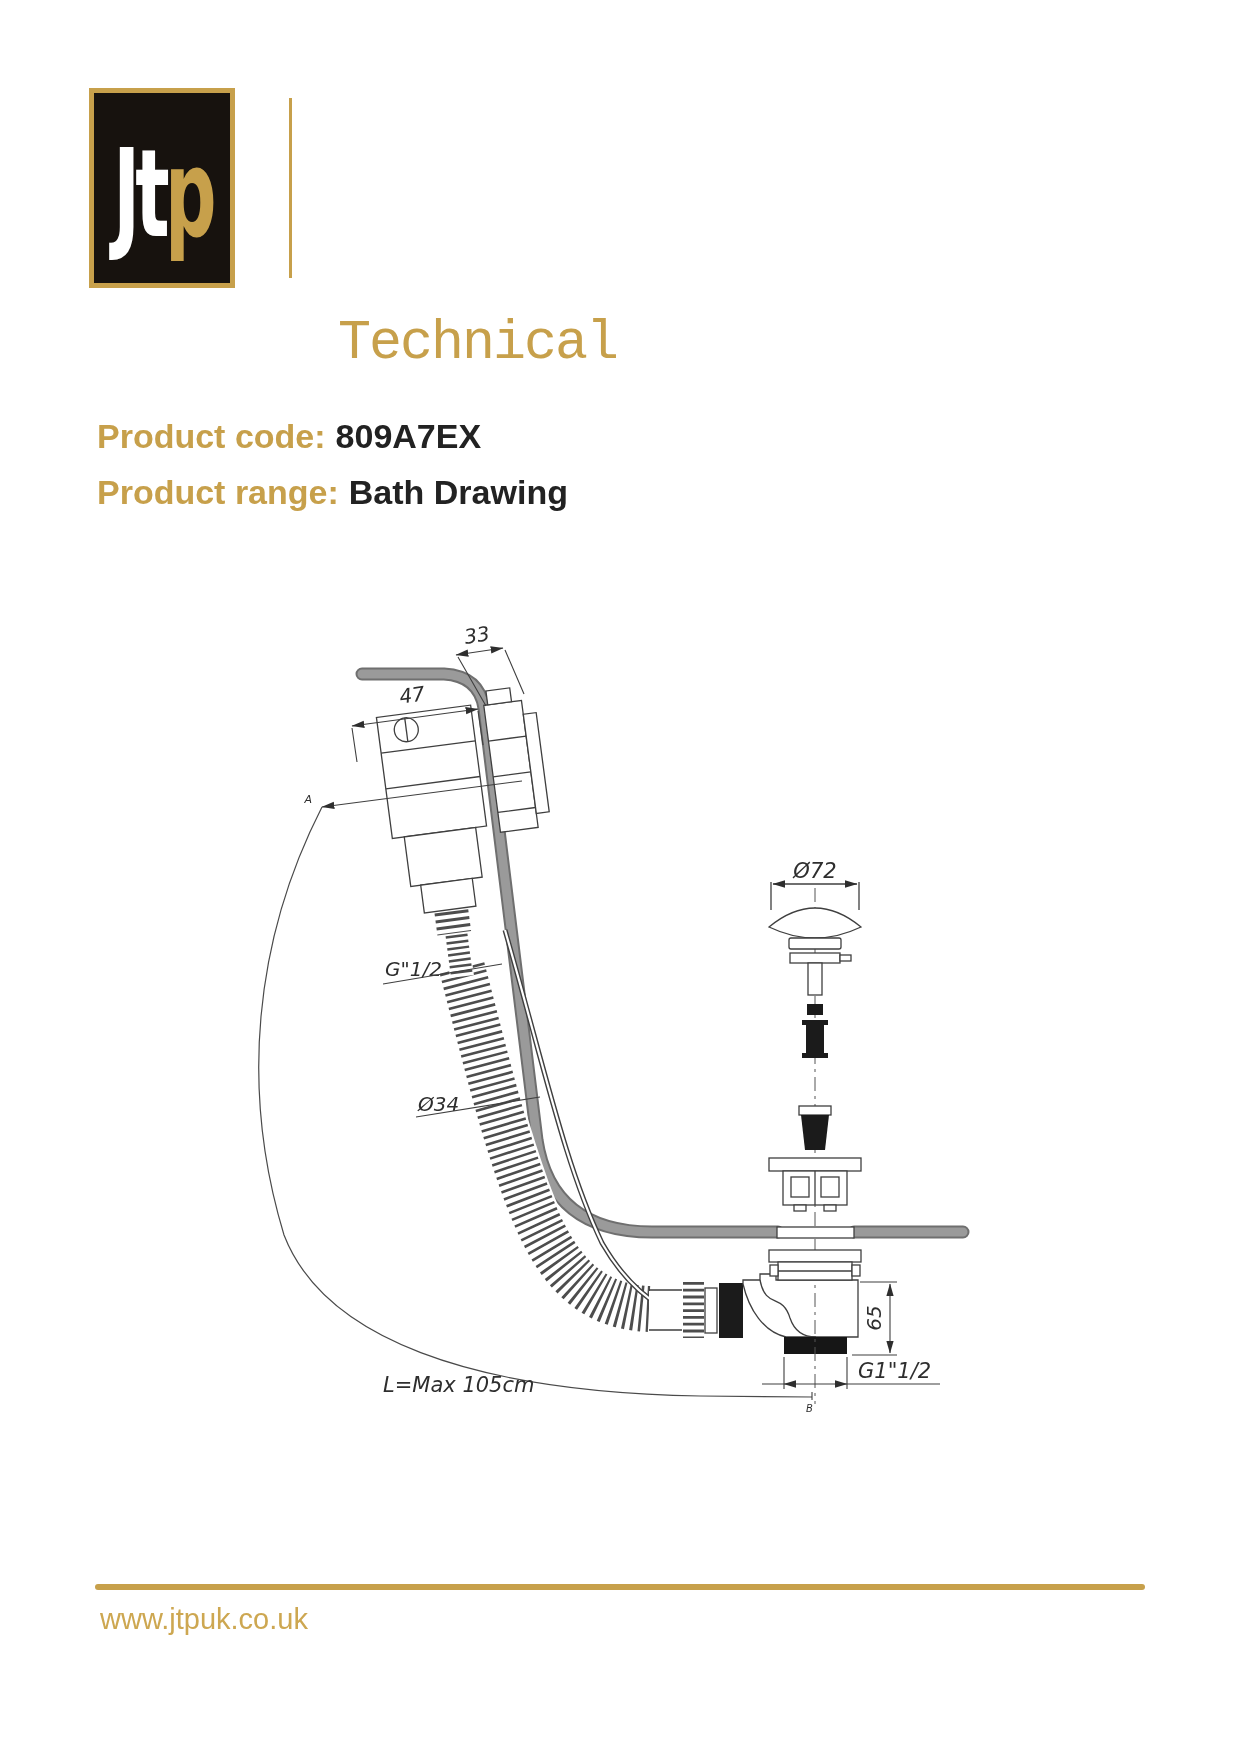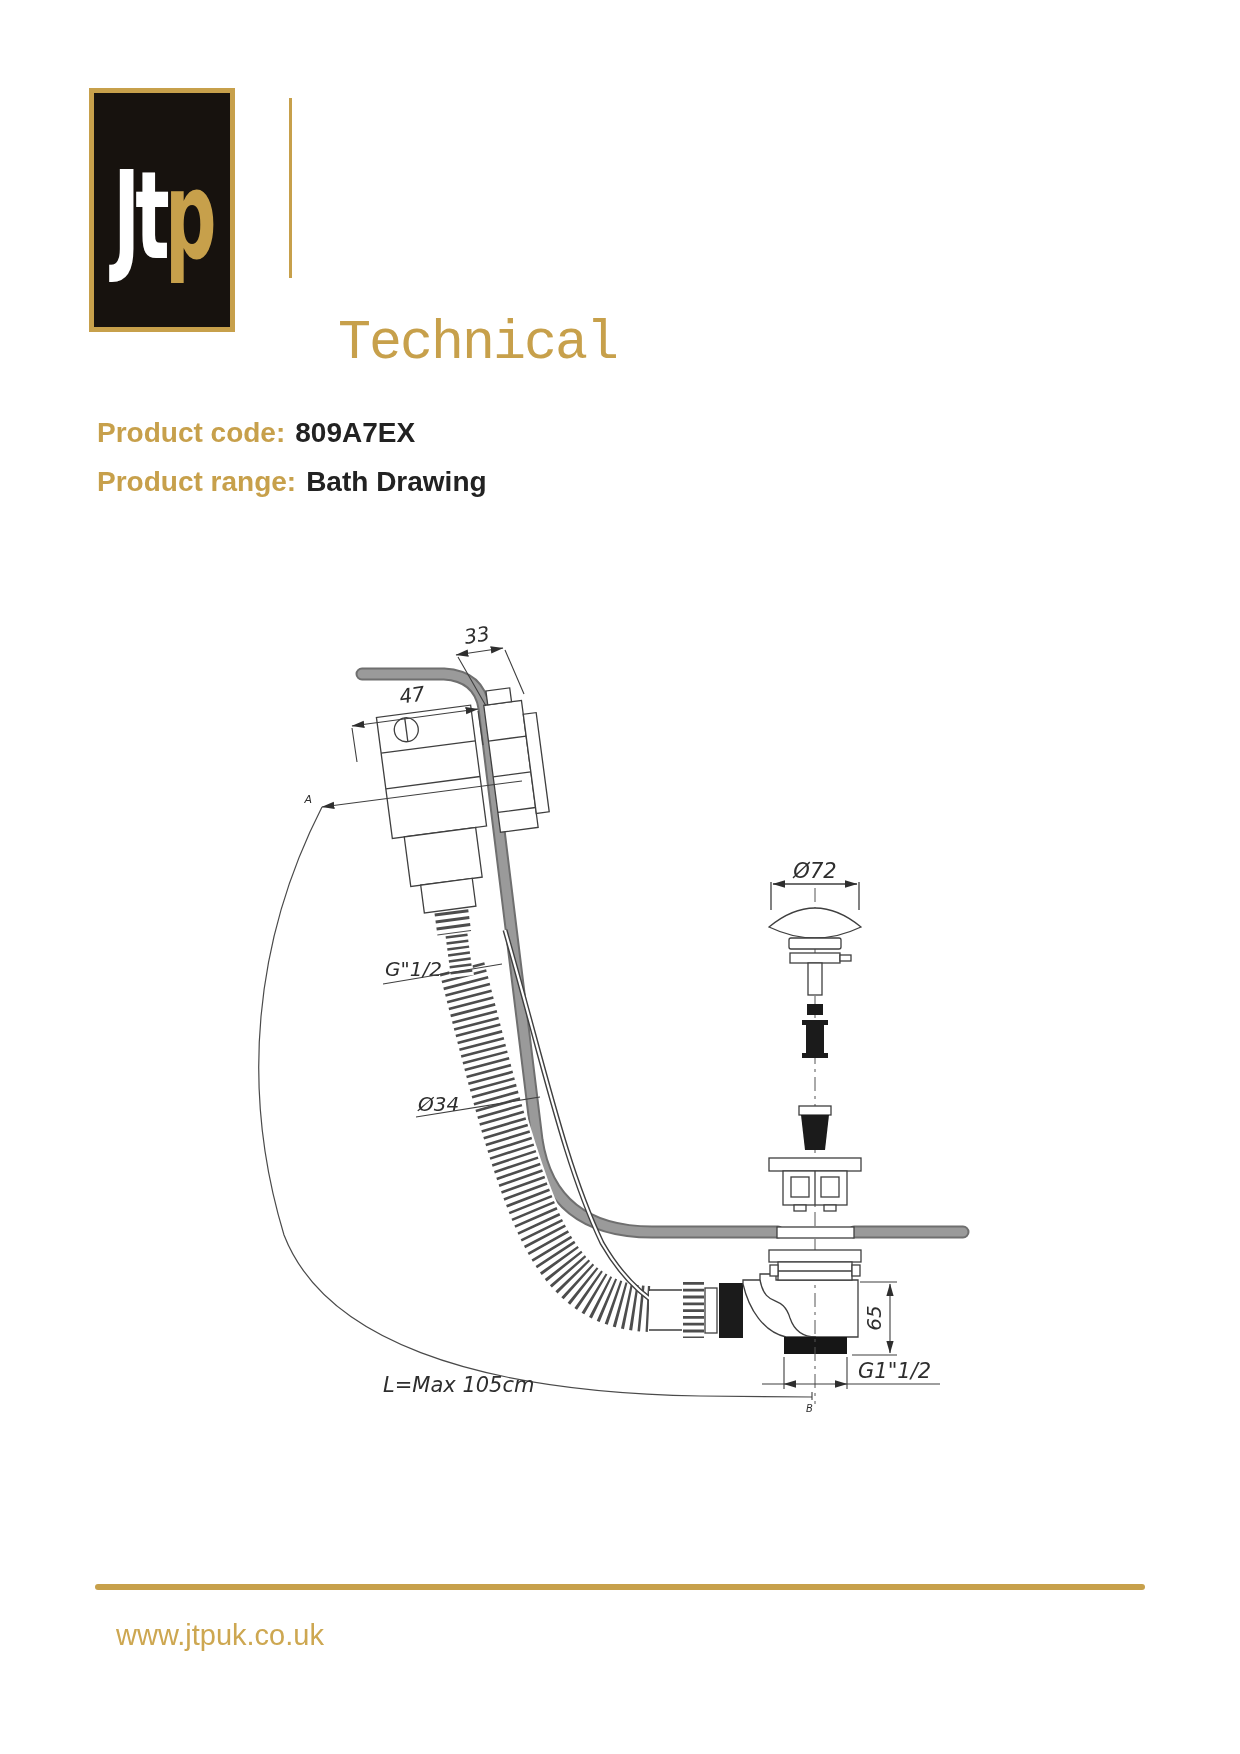--- a/index.html
+++ b/index.html
@@ -1,38 +1,38 @@
 <!DOCTYPE html>
 <html><head>
 <meta charset="utf-8">
 <style>
   html,body{margin:0;padding:0;}
   body{width:1240px;height:1754px;position:relative;background:#ffffff;overflow:hidden;
        font-family:"Liberation Sans","DejaVu Sans",sans-serif;}
-  .logo-box{position:absolute;left:89px;top:88px;width:146px;height:244px;
+  .logo-box{position:absolute;left:89px;top:88px;width:146px;height:200px;
             background:#17120e;border:5px solid #C7A04B;box-sizing:border-box;
             display:flex;align-items:center;justify-content:center;overflow:hidden;}
   .logo-text{font-family:"DejaVu Sans",sans-serif;font-weight:bold;font-size:106px;
              letter-spacing:-7px;line-height:1;transform:scale(0.68,1.14) translateY(6px);white-space:nowrap;}
   .logo-primary{color:#ffffff;}
   .logo-accent{color:#C7A04B;}
   .brand-divider{position:absolute;left:289px;top:98px;width:3px;height:180px;background:#C7A04B;}
   .doc-title{position:absolute;left:338px;top:104px;color:#C7A04B;
              font-family:"Liberation Mono","DejaVu Sans Mono",monospace;
              font-size:55px;line-height:96px;letter-spacing:-2px;white-space:pre;}
-  .product-block{position:absolute;left:97px;top:417px;font-size:28px;font-weight:bold;}
+  .product-block{position:absolute;left:97px;top:417px;font-size:34px;font-weight:bold;}
   .product-line{margin:0 0 17px 0;}
   .p-label{color:#C7A04B;margin-right:10px;}
   .p-value{color:#222222;}
   .drawing-svg{position:absolute;left:0;top:0;}
   .footer-rule{position:absolute;left:95px;top:1584px;width:1050px;height:6px;
                background:#C7A04B;border-radius:3px;}
   .footer-block{position:absolute;left:100px;top:1598px;color:#CDA751;
                 font-size:29px;font-weight:normal;line-height:42px;}
-  .footer-line{margin:16px;}
+  .footer-line{margin:0;}
 </style>
 </head>
 <body>
 
 <div class="logo-box">
   <div class="logo-text"><span class="logo-primary">Jt</span><span class="logo-accent">p</span></div>
 </div>
 <div class="brand-divider"></div>
 <div class="doc-title">
   <div>Technical</div>

